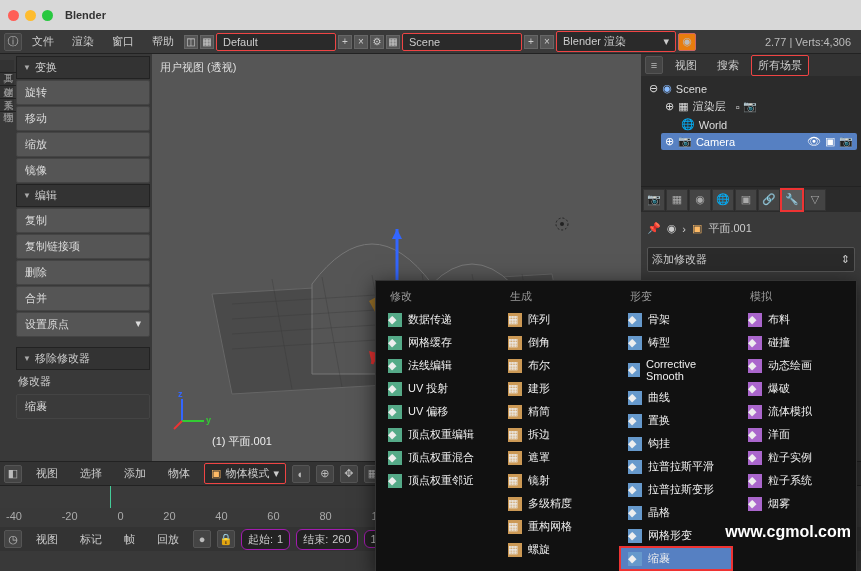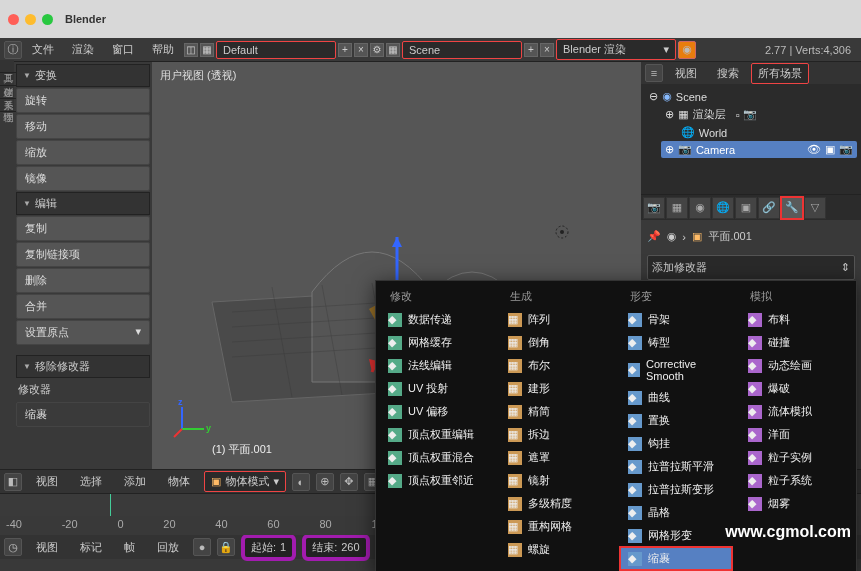--- a/index.html
+++ b/index.html
@@ -1,17 +1,17 @@
 <!DOCTYPE html>
 <html><head>
 <meta charset="utf-8">
 <style>
 *{margin:0;padding:0;box-sizing:border-box;font-family:sans-serif;font-size:11px;user-select:none}
 body{background:#393939;width:861px;height:571px;overflow:hidden;position:relative}
-.titlebar{height:38px;background:#d8d8d8;display:flex;align-items:center;padding:0 8px}
+.titlebar{height:30px;background:#d8d8d8;display:flex;align-items:center;padding:0 8px}
 .traffic{display:flex;gap:6px}
 .tl{width:11px;height:11px;border-radius:50%}
 .tl.r{background:#ff5f57}.tl.y{background:#febc2e}.tl.g{background:#28c840}
 .app-title{margin-left:12px;font-weight:bold;color:#333}
 .topbar{height:24px;background:#393939;border-bottom:1px solid #222;display:flex;align-items:center;padding:0 4px;gap:2px}
 .ic{width:18px;height:18px;display:inline-flex;align-items:center;justify-content:center;background:#444;border:1px solid #555;border-radius:2px;color:#bbb}
 .menu-item{color:#ccc;padding:2px 8px;cursor:pointer}
 .dd{background:#2a2a2a;border:1px solid #ef4444;color:#ccc;padding:2px 6px;border-radius:2px;display:flex;align-items:center;gap:4px}
 .dd.wide{min-width:120px}
 .sq{width:14px;height:14px;background:#555;border:1px solid #666;color:#ccc;display:inline-flex;align-items:center;justify-content:center;font-size:10px}
@@ -41,21 +41,21 @@
 .prop-body{background:#393939;padding:6px;flex:1}
 .prop-row{display:flex;align-items:center;gap:6px;padding:3px 0;color:#ccc}
 .pin{color:#ccc}
 .add-mod{background:#2a2a2a;border:1px solid #555;color:#ccc;padding:4px;width:100%;display:flex;justify-content:space-between;align-items:center;border-radius:2px;margin-top:8px}
 .v3d-hdr{height:24px;background:#333;display:flex;align-items:center;padding:0 4px;gap:6px;border-top:1px solid #222}
 .timeline{height:42px;background:#393939;border-top:1px solid #222;position:relative}
 .tl-track{height:22px;background:#3a3a3a;position:relative}
 .tl-cursor{position:absolute;left:110px;top:0;bottom:0;width:1px;background:#4c9}
 .tl-ticks{display:flex;justify-content:space-between;padding:0 6px;color:#aaa;font-size:10px;height:16px;align-items:center}
 .tl-controls{height:24px;background:#333;display:flex;align-items:center;padding:0 4px;gap:6px;color:#ccc}
-.num-field{background:#222;border:4px solid #a21caf;color:#ccc;padding:2px 6px;border-radius:6px;display:inline-flex;align-items:center;gap:4px}
+.num-field{background:#222;border:1px solid #a21caf;color:#ccc;padding:2px 6px;border-radius:6px;display:inline-flex;align-items:center;gap:4px}
 .mod-menu{position:absolute;left:375px;top:280px;width:482px;background:#111;border:1px solid #333;box-shadow:0 4px 20px rgba(0,0,0,.6);display:flex;padding:4px 0;z-index:100}
 .mod-col{flex:1;padding:0 4px}
 .mod-col-hdr{color:#999;padding:4px 10px;font-size:11px}
 .mod-item{color:#eee;padding:4px 8px;display:flex;align-items:center;gap:6px;cursor:pointer}
 .mod-item.hl{background:#5680c2;outline:2px solid #e33;outline-offset:-1px}
 .mi-ic{width:14px;height:14px;display:inline-block}
 .watermark{position:absolute;right:10px;bottom:30px;color:#fff;font-size:16px;font-weight:bold;z-index:200}
 svg{display:block}
 </style>
 </head>

